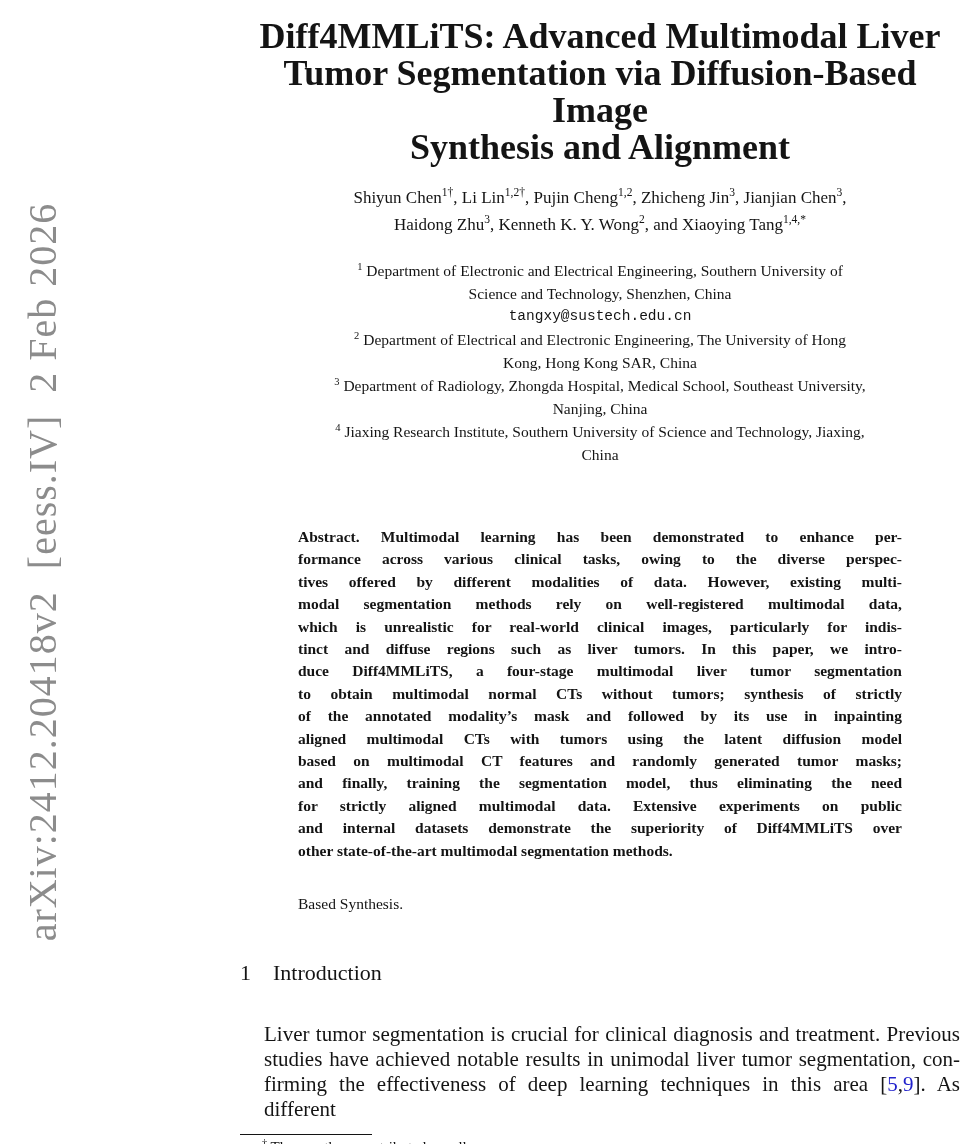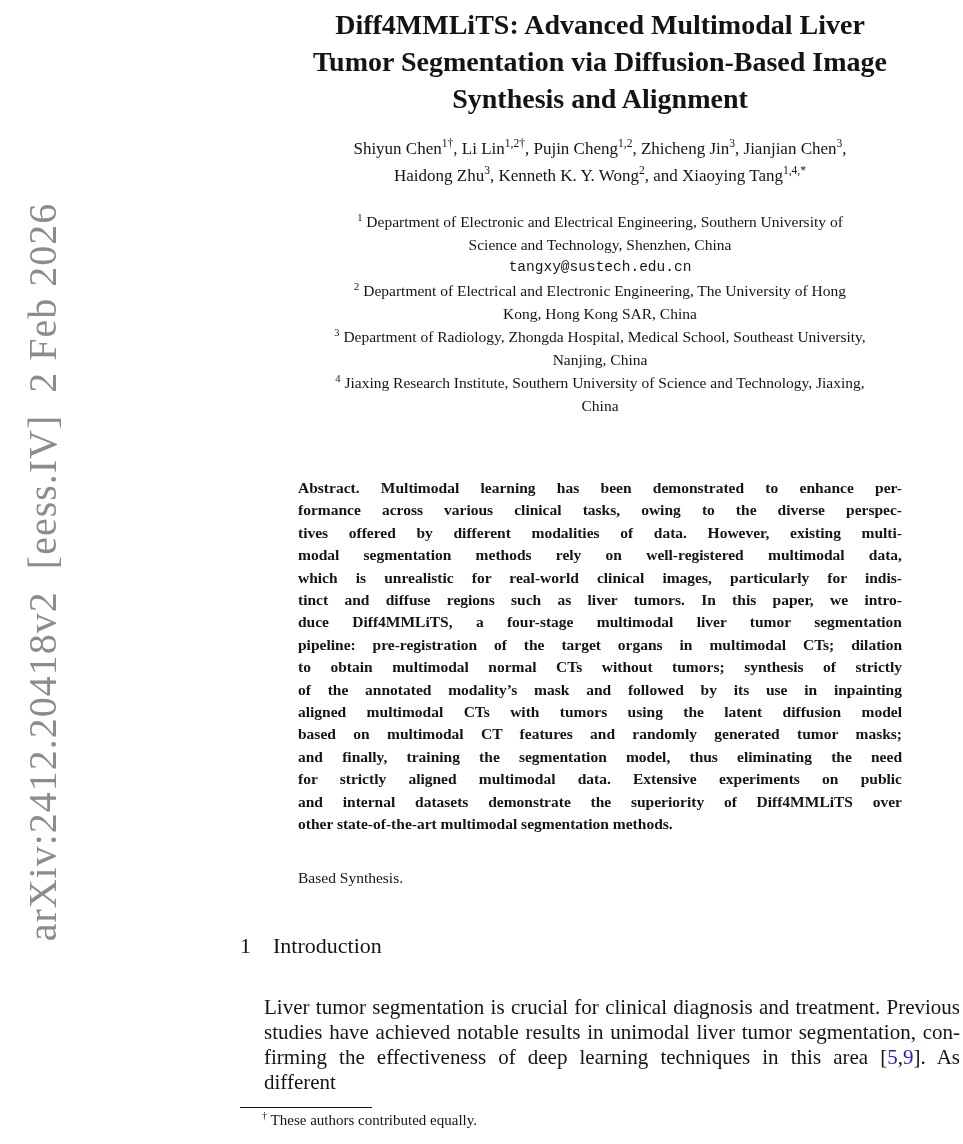--- a/index.html
+++ b/index.html
@@ -23,22 +23,22 @@
     color: #8c8c8c;
     letter-spacing: 1px;
   }
   .main {
     position: absolute;
     left: 240px;
     top: 0;
     width: 720px;
   }
   .title {
-    padding-top: 6px;
-    font-size: 28px;
+    padding-top: 18px;
+    font-size: 36px;
     font-weight: bold;
     text-align: center;
     line-height: 37px;
   }
   .authors {
     margin-top: 18px;
     font-size: 17px;
     line-height: 27px;
     text-align: center;
   }
@@ -132,21 +132,20 @@
     </div>
 
     <div class="abstract">
       <div class="j"><b>Abstract.</b> <span>Multimodal learning has been demonstrated to enhance per-</span></div>
       <div class="j">formance across various clinical tasks, owing to the diverse perspec-</div>
       <div class="j">tives offered by different modalities of data. However, existing multi-</div>
       <div class="j">modal segmentation methods rely on well-registered multimodal data,</div>
       <div class="j">which is unrealistic for real-world clinical images, particularly for indis-</div>
       <div class="j">tinct and diffuse regions such as liver tumors. In this paper, we intro-</div>
       <div class="j">duce Diff4MMLiTS, a four-stage multimodal liver tumor segmentation</div>
-      <div class="j">pipeline: pre-registration of the target organs in multimodal CTs; dilation</div>
       <div class="j">to obtain multimodal normal CTs without tumors; synthesis of strictly</div>
       <div class="j">of the annotated modality’s mask and followed by its use in inpainting</div>
       <div class="j">aligned multimodal CTs with tumors using the latent diffusion model</div>
       <div class="j">based on multimodal CT features and randomly generated tumor masks;</div>
       <div class="j">and finally, training the segmentation model, thus eliminating the need</div>
       <div class="j">for strictly aligned multimodal data. Extensive experiments on public</div>
       <div class="j">and internal datasets demonstrate the superiority of Diff4MMLiTS over</div>
       <div class="jl">other state-of-the-art multimodal segmentation methods.</div>
     </div>
 

